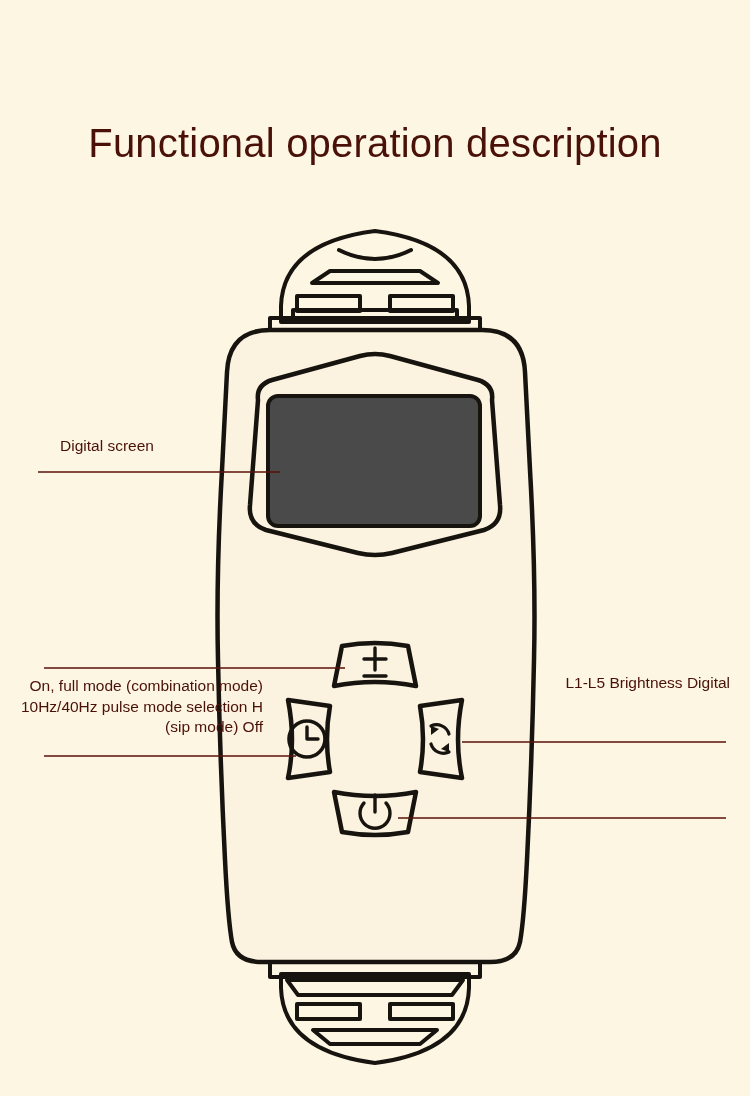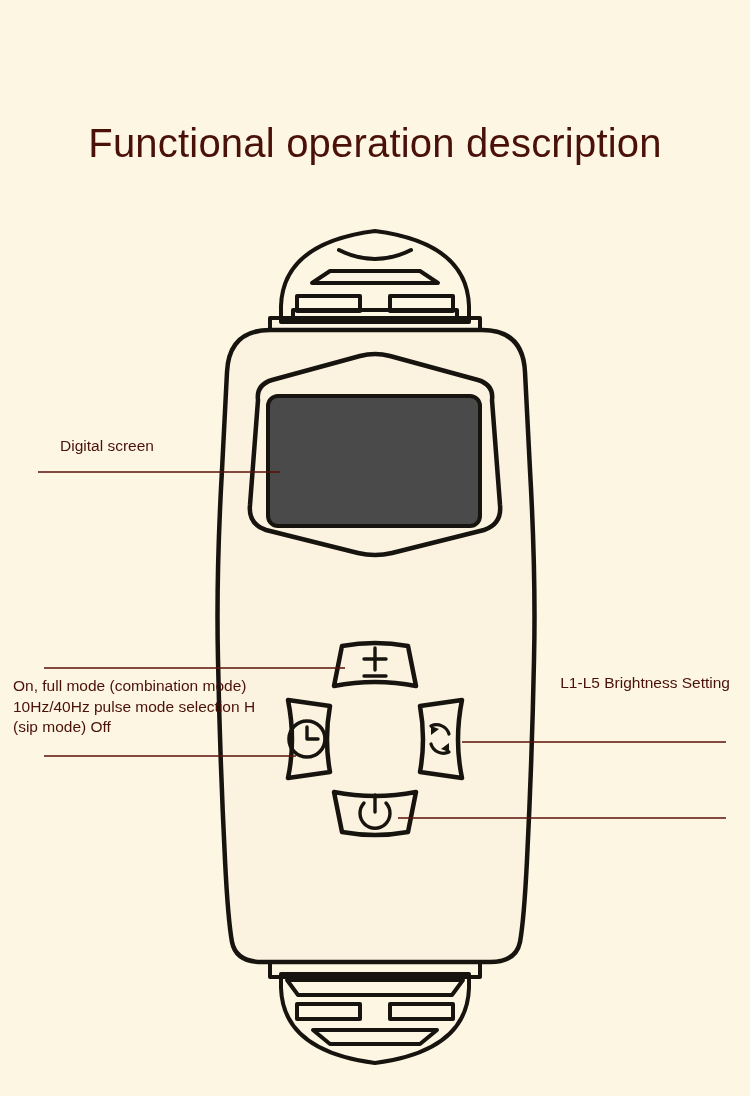--- a/index.html
+++ b/index.html
@@ -48,21 +48,21 @@
     font-size: 15.5px;
     line-height: 20.5px;
     color: #4a1108;
     white-space: pre-line;
   }
   .anno-left { text-align: left; }
   .anno-right { text-align: right; }
 
   #anno-digital-screen { left: 16px; top: 436px; width: 230px; margin-left: 44px; }
   #anno-timer-setting  { left: 13px; top: 572px; width: 240px; }
-  #anno-mode-selection { left: 13px; top: 676px; width: 250px; }
+  #anno-mode-selection { left: 13px; top: 676px; width: 250px; text-align: right; }
   #anno-brightness     { left: 528px; top: 673px; width: 202px; }
   #anno-light-mode     { left: 556px; top: 756px; width: 176px; }
 </style>
 </head>
 <body>
 
 <div class="page">
 
   <h1 class="page-title">Functional operation description</h1>
 
@@ -180,16 +180,16 @@
       <line x1="398" y1="818" x2="726" y2="818"></line>
     </g>
 
   </svg>
 
   <div class="anno anno-left" id="anno-digital-screen">Digital screen</div>
 
 
   <div class="anno anno-left" id="anno-mode-selection">On, full mode (combination mode) 10Hz/40Hz pulse mode selection H (sip mode) Off</div>
 
-  <div class="anno anno-right" id="anno-brightness">L1-L5 Brightness Setting</div>
+  <div class="anno anno-right" id="anno-brightness">L1-L5 Brightness Digital</div>
 
 
 </div>
 
 </body></html>

